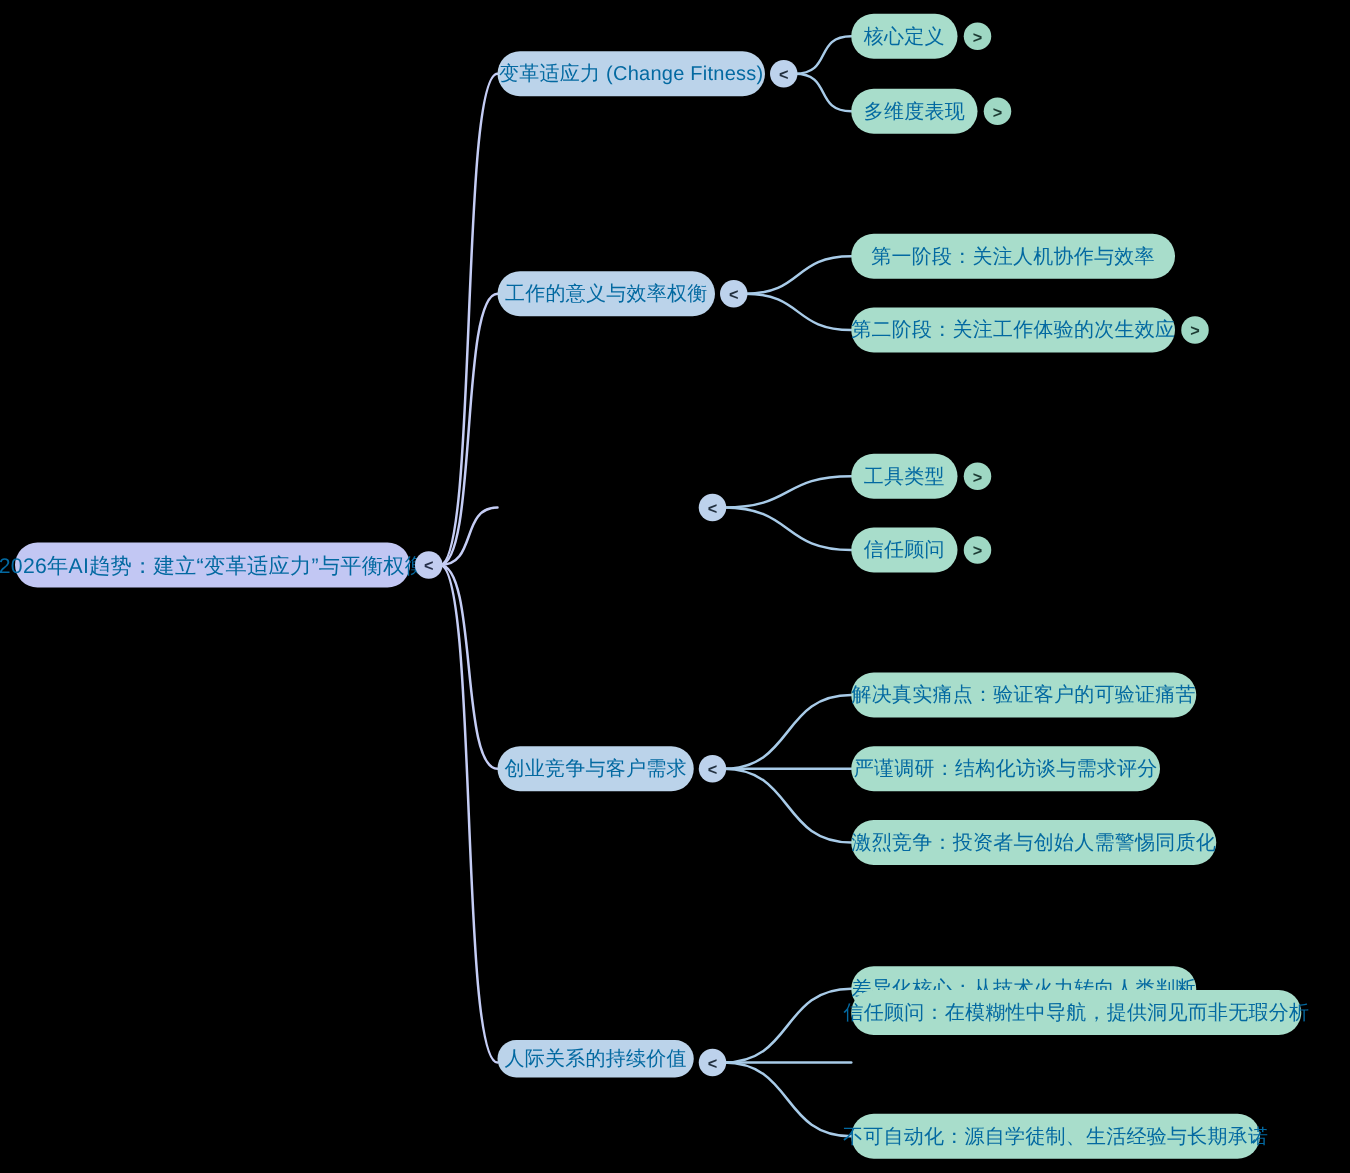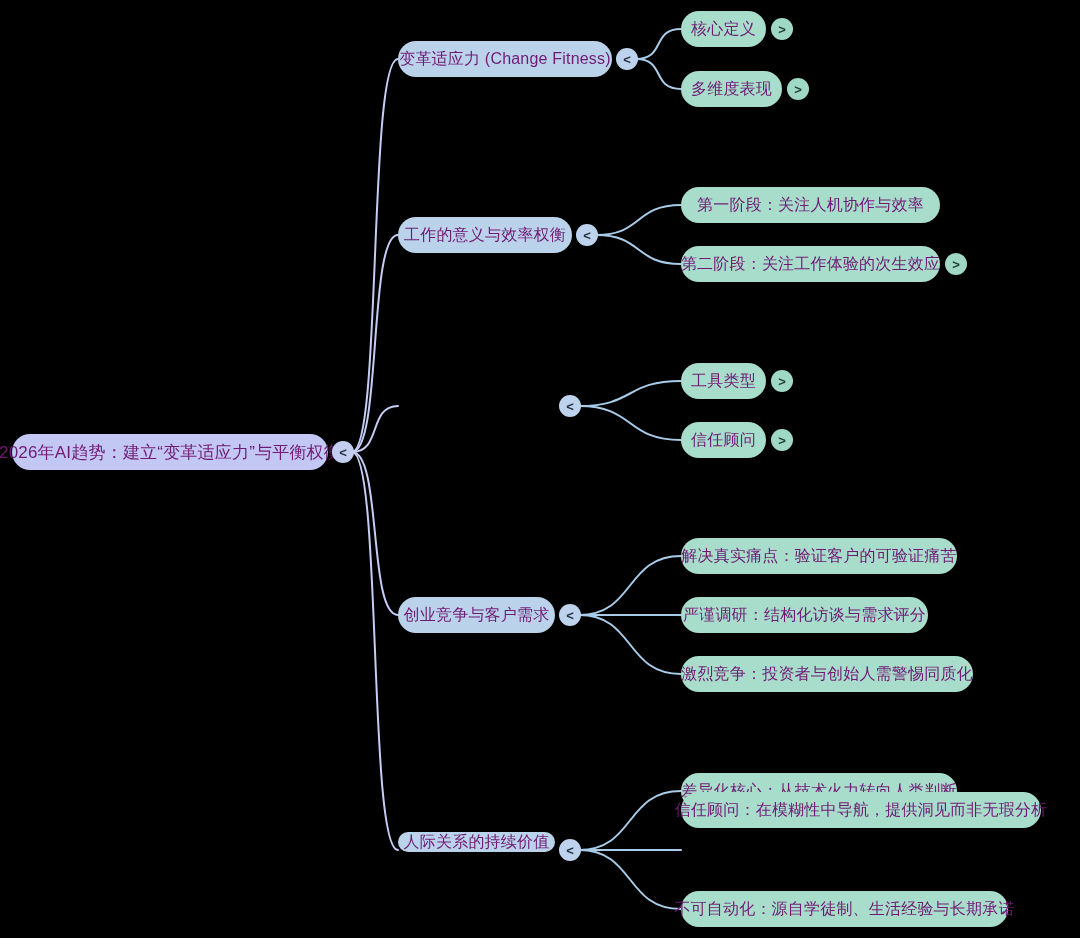--- a/index.html
+++ b/index.html
@@ -3,21 +3,21 @@
 <meta charset="utf-8">
 <style>
   html,body{margin:0;padding:0;background:#000;}
   body{width:1080px;height:938px;overflow:hidden;
        font-family:"Liberation Sans","DejaVu Sans",sans-serif;}
   #stage{position:relative;width:1080px;height:938px;background:#000;}
   #edges{position:absolute;left:0;top:0;width:1080px;height:938px;}
 
   .node{position:absolute;box-sizing:border-box;display:flex;align-items:center;
         justify-content:center;border-radius:18px;white-space:nowrap;
-        color:#701a75;letter-spacing:.2px;}
+        color:#0369a1;letter-spacing:.2px;}
   .root{background:#c2c7f3;font-size:17px;padding:0 16px;}
   .branch{background:#bbd3ea;font-size:16px;padding:0 14px;}
   .leaf{background:#a8ddcb;font-size:16px;padding:0 14px;}
 
   .toggle{position:absolute;width:22px;height:22px;border-radius:50%;
           display:flex;align-items:center;justify-content:center;
           font-size:13px;font-weight:700;line-height:1;cursor:pointer;}
   .toggle.collapse{background:#c2cdf0;color:#26304a;}
   .toggle.collapse.br{background:#bdd2ec;color:#22303f;}
   .toggle.expand{background:#9fd8c4;color:#1d3b33;}
@@ -61,18 +61,18 @@
     <div class="toggle collapse br" style="left: 559px; top: 395px;">&lt;</div>
     <div class="node leaf" style="left: 681px; top: 363px; width: 85px; height: 36px;">工具类型</div>
     <div class="toggle expand" style="left: 771px; top: 370px;">&gt;</div>
     <div class="node leaf" style="left: 681px; top: 422px; width: 85px; height: 36px;">信任顾问</div>
     <div class="toggle expand" style="left: 771px; top: 429px;">&gt;</div>
     <div class="node branch" style="left: 398px; top: 597px; width: 157px; height: 36px;">创业竞争与客户需求</div>
     <div class="toggle collapse br" style="left: 559px; top: 604px;">&lt;</div>
     <div class="node leaf" style="left: 681px; top: 597px; width: 247px; height: 36px;">严谨调研：结构化访谈与需求评分</div>
     <div class="node leaf" style="left: 681px; top: 538px; width: 276px; height: 36px;">解决真实痛点：验证客户的可验证痛苦</div>
     <div class="node leaf" style="left: 681px; top: 656px; width: 292px; height: 36px;">激烈竞争：投资者与创始人需警惕同质化</div>
-    <div class="node branch" style="left: 398px; top: 832px; width: 157px; height: 20px;">人际关系的持续价值</div>
+    <div class="node branch" style="left: 398px; top: 832px; width: 157px; height: 30px;">人际关系的持续价值</div>
     <div class="toggle collapse br" style="left: 559px; top: 839px;">&lt;</div>
     <div class="node leaf" style="left: 681px; top: 773px; width: 276px; height: 36px;">差异化核心：从技术火力转向人类判断</div>
     <div class="node leaf" style="left: 681px; top: 792px; width: 360px; height: 36px;">信任顾问：在模糊性中导航，提供洞见而非无瑕分析</div>
     <div class="node leaf" style="left: 681px; top: 891px; width: 327px; height: 36px;">不可自动化：源自学徒制、生活经验与长期承诺</div>
   </div>
 
 </body></html>

